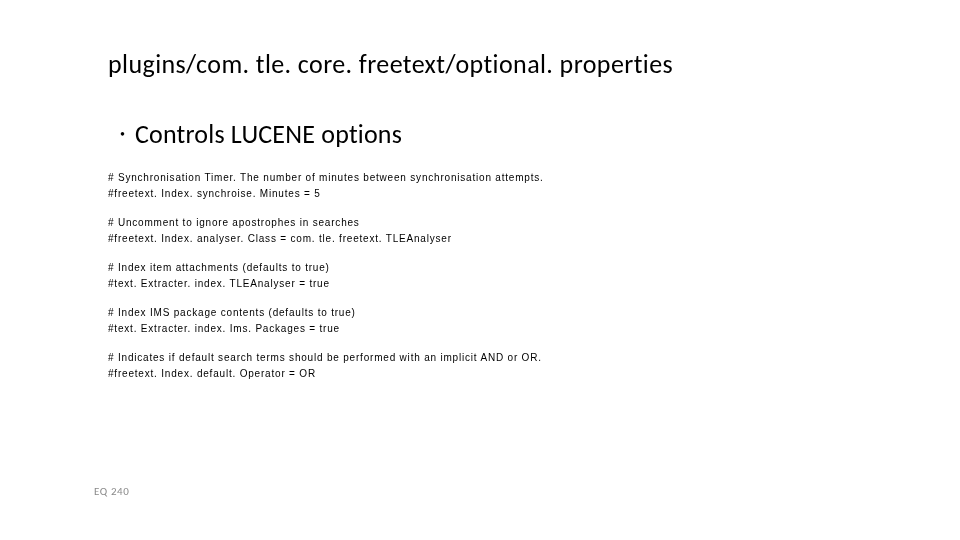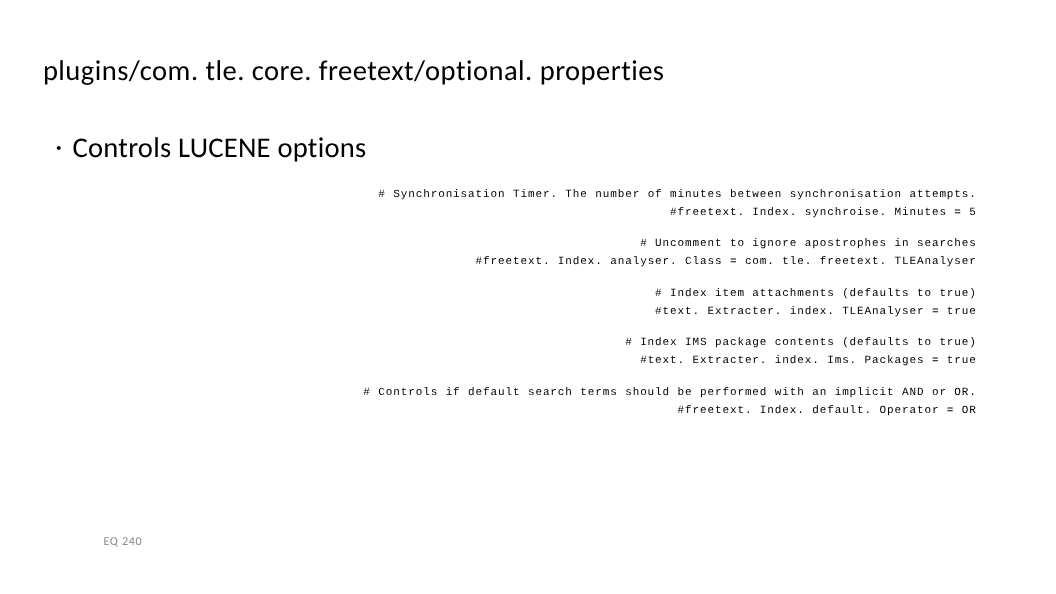--- a/index.html
+++ b/index.html
@@ -9,21 +9,21 @@
     height: 540px;
     background: #ffffff;
     font-family: Calibri, "Segoe UI", Arial, sans-serif;
     color: #000000;
   }
   .slide {
     position: relative;
     width: 960px;
     height: 528px;
     box-sizing: border-box;
-    padding: 48px 72px 0 39px;
+    padding: 48px 72px 0 108px;
   }
   .title {
     font-size: 26px;
     font-weight: 400;
     letter-spacing: 0.4px;
     margin: 0 0 38px 0;
     color: #000;
   }
   .bullet-row {
     display: flex;
@@ -38,27 +38,26 @@
   }
   .bullet-text {
     font-size: 26px;
     font-weight: 400;
     letter-spacing: 0.2px;
   }
   .code-block {
     margin-left: 0;
   }
   .code-line {
-    font-family: Liberation Mono, monospace;
+    font-family: Liberation Sans, sans-serif;
     font-size: 10px;
     letter-spacing: 0.8px;
     line-height: 1.6;
     white-space: pre;
     color: #000;
-    text-align: right;
   }
   .code-blank {
     height: 13px;
   }
   .footer {
     position: absolute;
     left: 94px;
     bottom: 30px;
     font-size: 11px;
     letter-spacing: 0.6px;
@@ -83,19 +82,19 @@
     <div class="code-blank"></div>
     <div class="code-line"># Uncomment to ignore apostrophes in searches</div>
     <div class="code-line">#freetext. Index. analyser. Class = com. tle. freetext. TLEAnalyser</div>
     <div class="code-blank"></div>
     <div class="code-line"># Index item attachments (defaults to true)</div>
     <div class="code-line">#text. Extracter. index. TLEAnalyser = true</div>
     <div class="code-blank"></div>
     <div class="code-line"># Index IMS package contents (defaults to true)</div>
     <div class="code-line">#text. Extracter. index. Ims. Packages = true</div>
     <div class="code-blank"></div>
-    <div class="code-line"># Controls if default search terms should be performed with an implicit AND or OR.</div>
+    <div class="code-line"># Indicates if default search terms should be performed with an implicit AND or OR.</div>
     <div class="code-line">#freetext. Index. default. Operator = OR</div>
   </div>
 
   <div class="footer">EQ 240</div>
 
 </div>
 
 </body></html>

